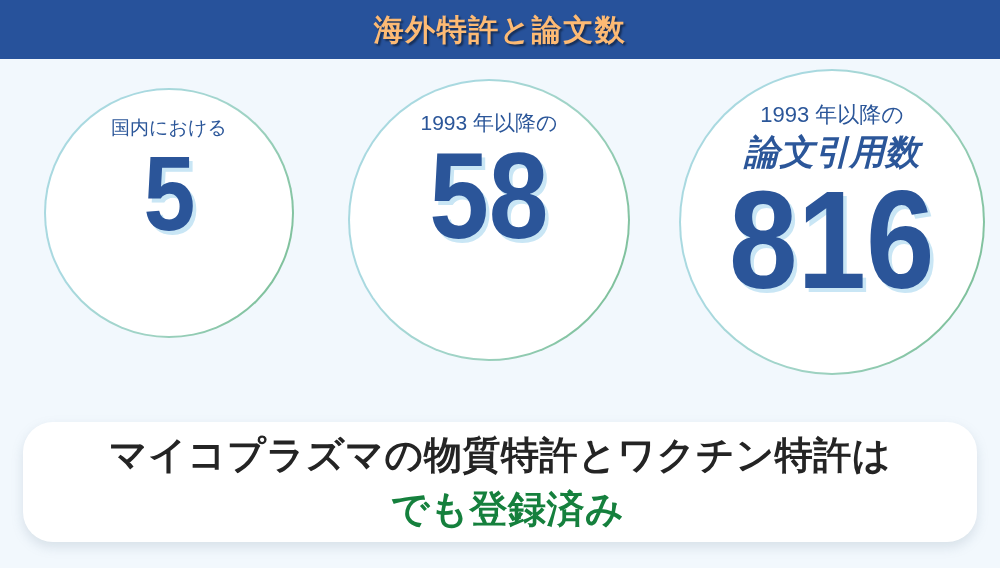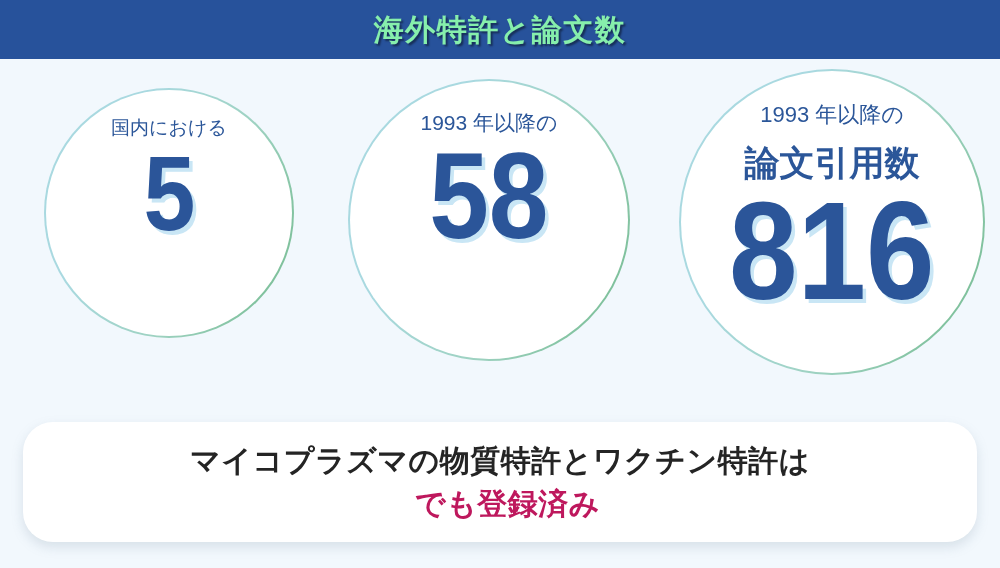--- a/index.html
+++ b/index.html
@@ -28,21 +28,21 @@
     left: 0;
     top: 0;
     width: 1000px;
     height: 59px;
     background: #27529b;
     display: flex;
     align-items: center;
     justify-content: center;
   }
   .header-title {
-    color: #86efac;
+    color: #fdba74;
     font-size: 30px;
     font-weight: bold;
     letter-spacing: 1.5px;
     line-height: 1;
     text-shadow: 2px 2px 2px rgba(0, 0, 0, 0.45);
     white-space: nowrap;
   }
 
   
   .circles {
@@ -108,59 +108,59 @@
   
   #circle-1 .kicker   { font-size: 19px; }
   #circle-1 .headline { font-size: 28px; margin-top: 4px; }
   #circle-1 .bignum   { font-size: 106px; margin-top: 6px; }
   
   #circle-2 .kicker   { font-size: 21px; }
   #circle-2 .headline { font-size: 32px; margin-top: 5px; }
   #circle-2 .bignum   { font-size: 122px; margin-top: 6px; }
   
   #circle-3 .kicker   { font-size: 22px; }
-  #circle-3 .headline { font-size: 35px; margin-top: 17px; }
+  #circle-3 .headline { font-size: 35px; margin-top: 6px; font-style: italic; }
   #circle-3 .bignum   { font-size: 140px; margin-top: 4px; }
 
   
   .footer-panel {
     position: absolute;
     left: 23px;
     top: 422px;
     width: 954px;
     height: 120px;
     background: #ffffff;
     border-radius: 30px;
     box-shadow: 0 5px 12px rgba(120, 140, 160, 0.22);
     display: flex;
     flex-direction: column;
     align-items: center;
     justify-content: center;
     box-sizing: border-box;
   }
   .footer-line {
     color: #242424;
-    font-size: 30px;
+    font-size: 38px;
     font-weight: bold;
     line-height: 1.32;
     letter-spacing: 0.5px;
     white-space: nowrap;
     display: flex;
     align-items: center;
   }
   .footer-line-1 { margin-bottom: 3px; }
   .highlight {
     background: #f76b07;
     color: #ffffff;
     padding: 3px 7px 5px 7px;
     display: inline-block;
     line-height: 1.1;
   }
   .footer-tail {
-    color: #be185d;
+    color: #15803d;
     padding-left: 15px;
     display: inline-block;
   }
 </style>
 </head>
 <body>
 
 <div id="page">
 
   <div class="header-bar">

